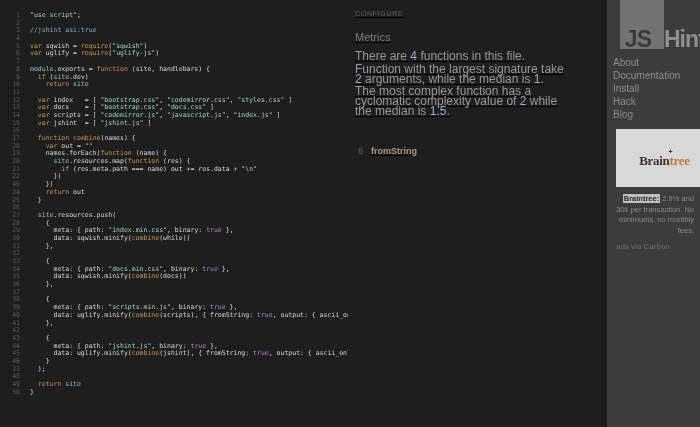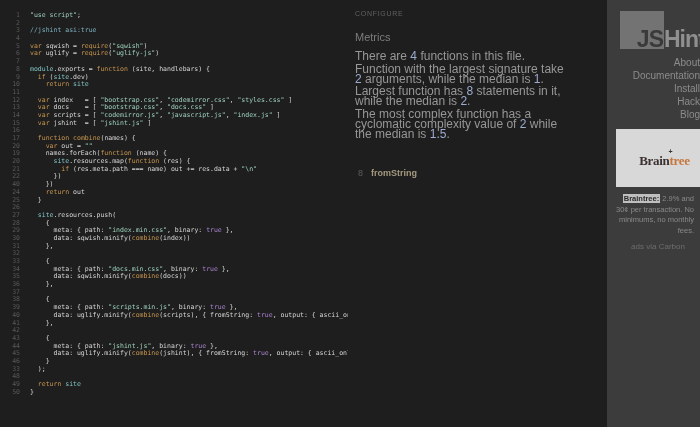--- a/index.html
+++ b/index.html
@@ -24,21 +24,21 @@
   .ln{flex:none;width:20px;text-align:right;padding-right:10px;color:#585858;}
   .lc{color:#d6d6d6;}
   .tk-v{color:#d6d6d6;}
   .tk-k{color:#c8964f;}
   .tk-s{color:#9fd3bd;}
   .tk-c{color:#7eb0bf;}
   .tk-a{color:#ab84d1;}
   .tk-t{color:#82c4c4;}
 
   
-  .config-panel{flex:1;padding:10px 4px 0 7px;box-sizing:border-box;}
+  .config-panel{flex:1;padding:10px 4px 0 7px;box-sizing:border-box;text-decoration:underline;}
   .config-label{
     font-size:7px;color:#616161;letter-spacing:.7px;
     margin-bottom:14px;cursor:pointer;
   }
   .config-panel h3{
     font-size:11px;font-weight:normal;color:#7d7d7d;
     margin:0 0 9px 0;
   }
   .metric{
     font-size:12px;line-height:9.8px;color:#979797;
@@ -52,33 +52,33 @@
   .var-ln{display:inline-block;width:8px;text-align:right;color:#5e5e5e;margin-right:8px;}
   .var-name{color:#a49a81;font-weight:bold;}
 
   
   .sidebar{
     width:93px;flex:none;background:#3c3c3c;
     padding-top:6px;box-sizing:border-box;
   }
   .logo{display:flex;align-items:flex-end;margin-left:13px;height:43px;cursor:pointer;}
   .logo-js{
-    width:44px;height:38px;background:#737373;flex:none;
+    width:44px;height:50px;background:#737373;flex:none;
     display:flex;align-items:flex-end;justify-content:flex-end;
     color:#3a3a3a;font-size:23px;font-weight:bold;
-    letter-spacing:-1px;line-height:.82;box-sizing:border-box;padding-right:1px;
+    letter-spacing:-1px;line-height:.82;box-sizing:border-box;padding-right:13px;
   }
   .logo-hint{
     color:#8f8f8f;font-size:23px;font-weight:bold;
     letter-spacing:-1px;line-height:.82;white-space:nowrap;
   }
   .nav{margin:7px 0 0 6px;}
   .nav a{
     display:block;font-size:10px;line-height:13px;
-    color:#8c8c8c;text-decoration:none;cursor:pointer;text-align:right;
+    color:#8c8c8c;text-decoration:none;cursor:pointer;
   }
   .ad{margin:8px 0 0 9px;}
   .ad-box{
     width:97px;height:58px;background:#d8d8d8;
     display:flex;flex-direction:column;align-items:center;justify-content:center;
     cursor:pointer;
   }
   .ad-cross{
     font-size:7px;font-weight:bold;color:#3a3230;
     line-height:5px;margin:0 0 1px 12px;
@@ -87,21 +87,21 @@
     font-family:"Liberation Serif",serif;
     font-size:13px;font-weight:bold;letter-spacing:-.3px;line-height:12px;
   }
   .b1{color:#3a3230;}
   .b2{color:#c7763d;}
   .ad-text{
     width:78px;font-size:7.5px;line-height:10.5px;
     color:#8a8a8a;margin:7px 0 0 0;cursor:pointer;text-align:right;
   }
   .ad-label{background:#bfbfbf;color:#2c2c2c;font-weight:bold;padding:0 1px;}
-  .ad-via{font-size:8px;color:#6d6d6d;margin-top:6px;cursor:pointer;text-align:center;}
+  .ad-via{font-size:8px;color:#6d6d6d;margin-top:6px;cursor:pointer;}
 </style>
 </head>
 <body>
 
 <div class="app">
 
   <div class="code-panel">
     <div class="code-lines">
         <div class="line"><span class="ln">1</span><span class="lc"><span class="tk-s">"use script"</span><span class="tk-v">;</span></span></div>
         <div class="line"><span class="ln">2</span><span class="lc"></span></div>
@@ -125,21 +125,21 @@
         <div class="line"><span class="ln">20</span><span class="lc"><span class="tk-v">      </span><span class="tk-t">site</span><span class="tk-v">.resources.map(</span><span class="tk-k">function</span><span class="tk-v"> (res) {</span></span></div>
         <div class="line"><span class="ln">21</span><span class="lc"><span class="tk-v">        </span><span class="tk-k">if</span><span class="tk-v"> (res.meta.path === name) out += res.data + </span><span class="tk-s">"\n"</span></span></div>
         <div class="line"><span class="ln">22</span><span class="lc"><span class="tk-v">      })</span></span></div>
         <div class="line"><span class="ln">40</span><span class="lc"><span class="tk-v">    })</span></span></div>
         <div class="line"><span class="ln">24</span><span class="lc"><span class="tk-v">    </span><span class="tk-k">return</span><span class="tk-v"> out</span></span></div>
         <div class="line"><span class="ln">25</span><span class="lc"><span class="tk-v">  }</span></span></div>
         <div class="line"><span class="ln">26</span><span class="lc"></span></div>
         <div class="line"><span class="ln">27</span><span class="lc"><span class="tk-v">  </span><span class="tk-t">site</span><span class="tk-v">.resources.push(</span></span></div>
         <div class="line"><span class="ln">28</span><span class="lc"><span class="tk-v">    {</span></span></div>
         <div class="line"><span class="ln">29</span><span class="lc"><span class="tk-v">      meta: { path: </span><span class="tk-s">"index.min.css"</span><span class="tk-v">, binary: </span><span class="tk-a">true</span><span class="tk-v"> },</span></span></div>
-        <div class="line"><span class="ln">30</span><span class="lc"><span class="tk-v">      data: sqwish.minify(</span><span class="tk-k">combine</span><span class="tk-v">(index))</span></span></div>
+        <div class="line"><span class="ln">30</span><span class="lc"><span class="tk-v">      data: sqwish.minify(</span><span class="tk-k">combine</span><span class="tk-v">(while))</span></span></div>
         <div class="line"><span class="ln">31</span><span class="lc"><span class="tk-v">    },</span></span></div>
         <div class="line"><span class="ln">32</span><span class="lc"></span></div>
         <div class="line"><span class="ln">33</span><span class="lc"><span class="tk-v">    {</span></span></div>
         <div class="line"><span class="ln">34</span><span class="lc"><span class="tk-v">      meta: { path: </span><span class="tk-s">"docs.min.css"</span><span class="tk-v">, binary: </span><span class="tk-a">true</span><span class="tk-v"> },</span></span></div>
         <div class="line"><span class="ln">35</span><span class="lc"><span class="tk-v">      data: sqwish.minify(</span><span class="tk-k">combine</span><span class="tk-v">(docs))</span></span></div>
         <div class="line"><span class="ln">36</span><span class="lc"><span class="tk-v">    },</span></span></div>
         <div class="line"><span class="ln">37</span><span class="lc"></span></div>
         <div class="line"><span class="ln">38</span><span class="lc"><span class="tk-v">    {</span></span></div>
         <div class="line"><span class="ln">39</span><span class="lc"><span class="tk-v">      meta: { path: </span><span class="tk-s">"scripts.min.js"</span><span class="tk-v">, binary: </span><span class="tk-a">true</span><span class="tk-v"> },</span></span></div>
         <div class="line"><span class="ln">40</span><span class="lc"><span class="tk-v">      data: uglify.minify(</span><span class="tk-k">combine</span><span class="tk-v">(scripts), { fromString: </span><span class="tk-a">true</span><span class="tk-v">, output: { ascii_only:</span></span></div>
@@ -157,21 +157,20 @@
   </div>
 
   <div class="config-panel">
     <div class="config-label">CONFIGURE</div>
 
     <div class="sec-metrics">
       <h3>Metrics</h3>
       <div>
           <p class="metric"><span>There are </span><span class="mnum">4</span><span> functions in this file.</span></p>
           <p class="metric"><span>Function with the largest signature take </span><span class="mnum">2</span><span> arguments, while the median is </span><span class="mnum">1</span><span>.</span></p>
-          <p class="metric"><span>Largest function has </span><span class="mnum">8</span><span> statements in it, while the median is </span><span class="mnum">2</span><span>.</span></p>
           <p class="metric"><span>The most complex function has a cyclomatic complexity value of </span><span class="mnum">2</span><span> while the median is </span><span class="mnum">1.5</span><span>.</span></p>
         </div>
     </div>
 
     <div class="sec-undefined">
     </div>
 
     <div class="sec-unused">
       <div>
           <div class="var-row"><span class="var-ln">8</span><span class="var-name">fromString</span></div>

